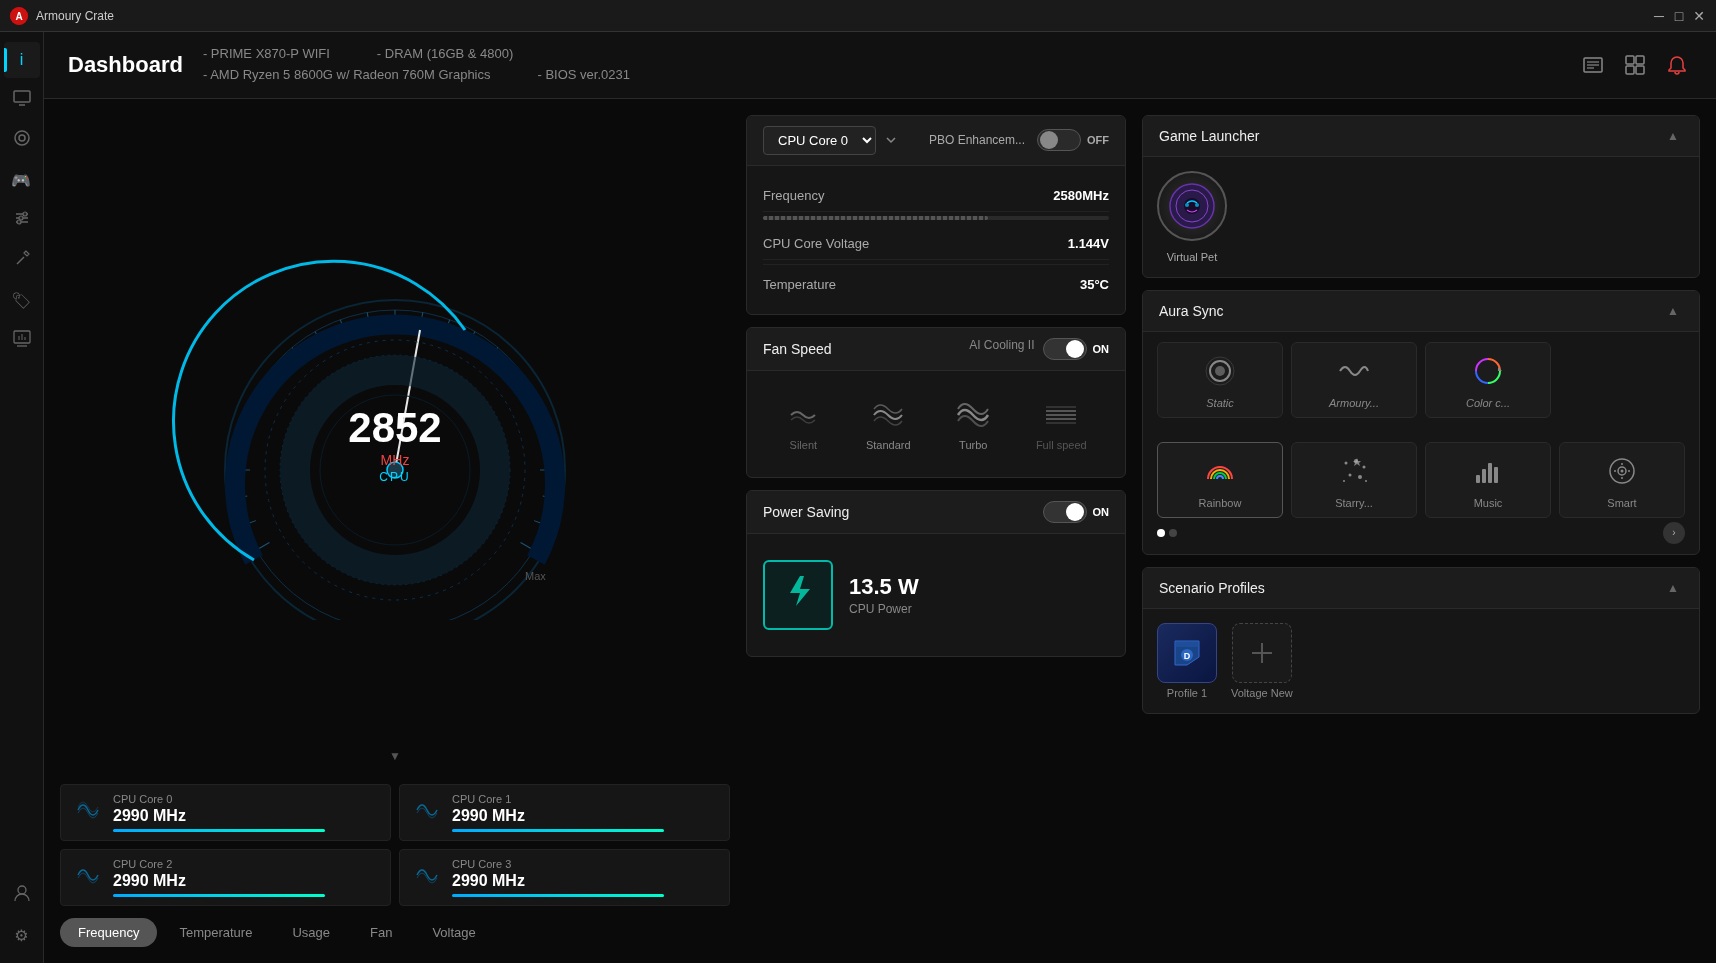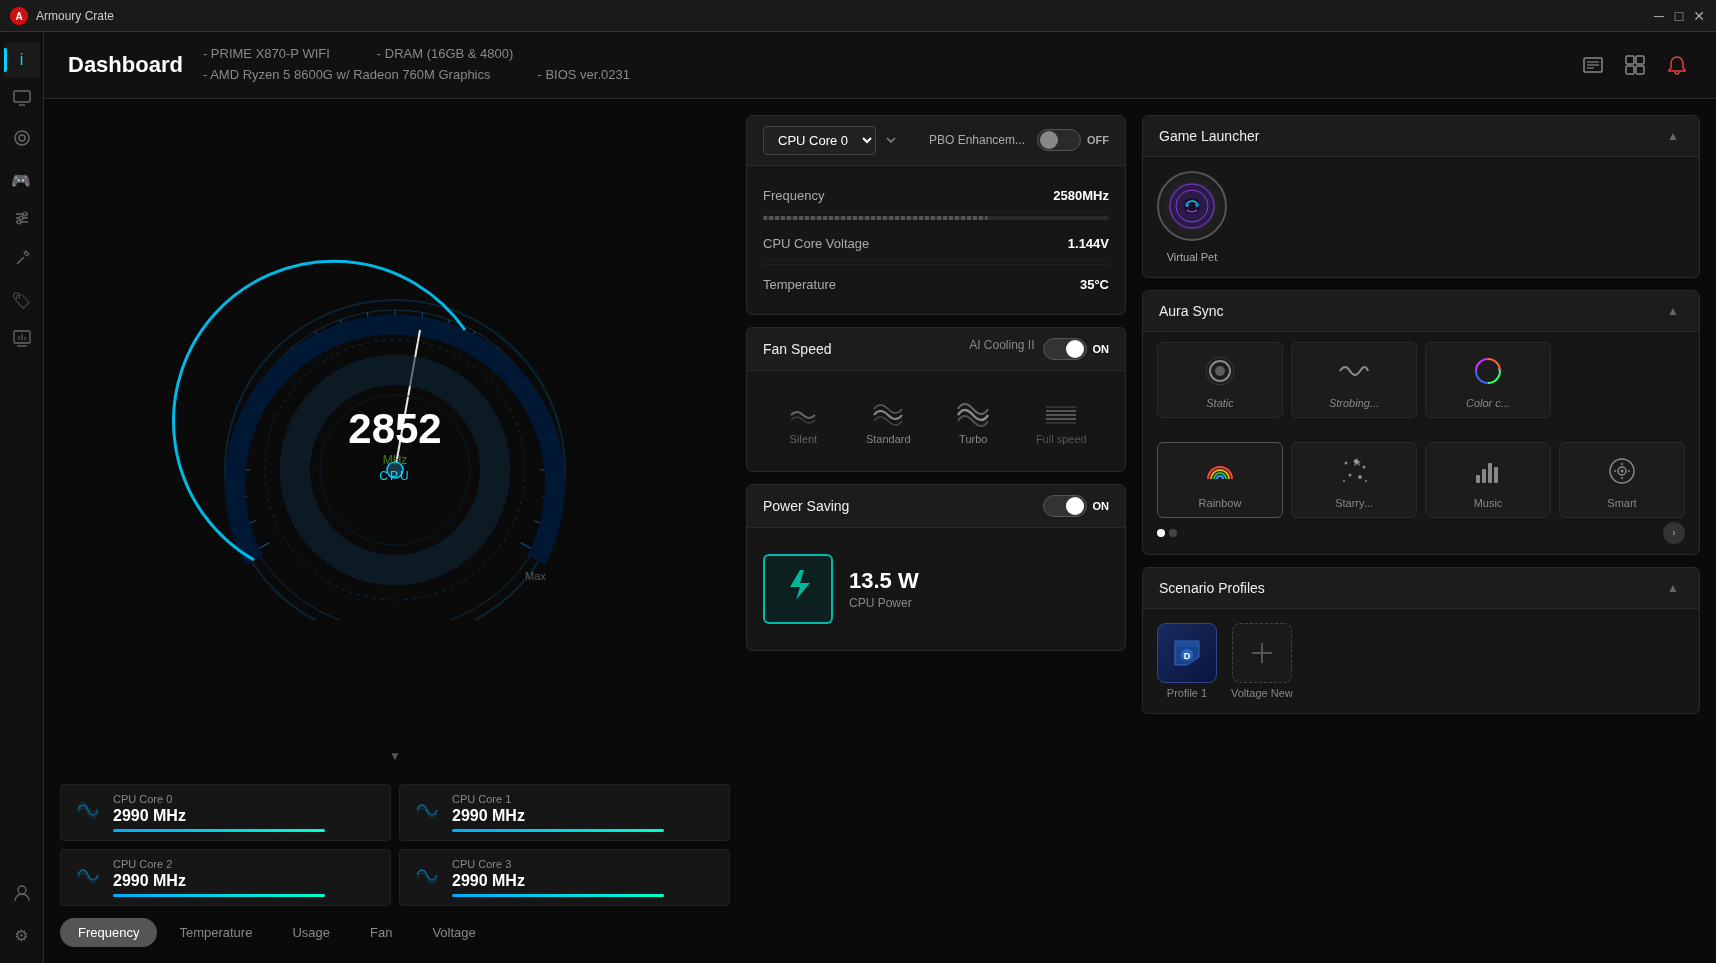--- a/index.html
+++ b/index.html
@@ -183,22 +183,22 @@
       transform: translate(-50%, -45%);
       text-align: center;
       pointer-events: none;
     }
     .gauge-value {
       font-size: 42px;
       font-weight: 700;
       color: #fff;
     }
     .gauge-unit {
-      font-size: 12px;
-      color: #4d7c0f;
+      font-size: 14px;
+      color: #ef4444;
     }
     .gauge-label {
       font-size: 12px;
       color: #00d4ff;
       letter-spacing: 2px;
       margin-top: 2px;
     }
 
     
     .cores-grid {
@@ -386,20 +386,21 @@
     
     .fan-modes {
       display: flex;
       justify-content: space-around;
       padding: 12px 0;
     }
     .fan-mode {
       display: flex;
       flex-direction: column;
       align-items: center;
+      gap: 6px;
       cursor: pointer;
       color: #666;
     }
 
     
     .power-card {
       display: flex;
       align-items: center;
       gap: 16px;
       padding: 12px 0;
@@ -1049,21 +1050,21 @@
                   </svg>
                 </div>
                 <span class="aura-label">Static</span>
               </div>
               <div class="aura-item">
                 <div class="aura-icon">
                   <svg width="36" height="36" viewBox="0 0 36 36" fill="none">
                     <path d="M4 18 Q9 10 14 18 Q19 26 24 18 Q29 10 32 18" stroke="#888" stroke-width="2" fill="none"></path>
                   </svg>
                 </div>
-                <span class="aura-label">Strobing...</span>
+                <span class="aura-label">Armoury...</span>
               </div>
               <div class="aura-item">
                 <div class="aura-icon">
                   <svg width="36" height="36" viewBox="0 0 36 36" fill="none">
                     <path d="M18 6 A12 12 0 0 1 30 18" stroke="#ff6633" stroke-width="2" fill="none"></path>
                     <path d="M30 18 A12 12 0 0 1 18 30" stroke="#33ff66" stroke-width="2" fill="none"></path>
                     <path d="M18 30 A12 12 0 0 1 6 18" stroke="#3366ff" stroke-width="2" fill="none"></path>
                     <path d="M6 18 A12 12 0 0 1 18 6" stroke="#cc33ff" stroke-width="2" fill="none"></path>
                     <path d="M28 14 L32 18 L28 18" fill="#888"></path>
                   </svg>

